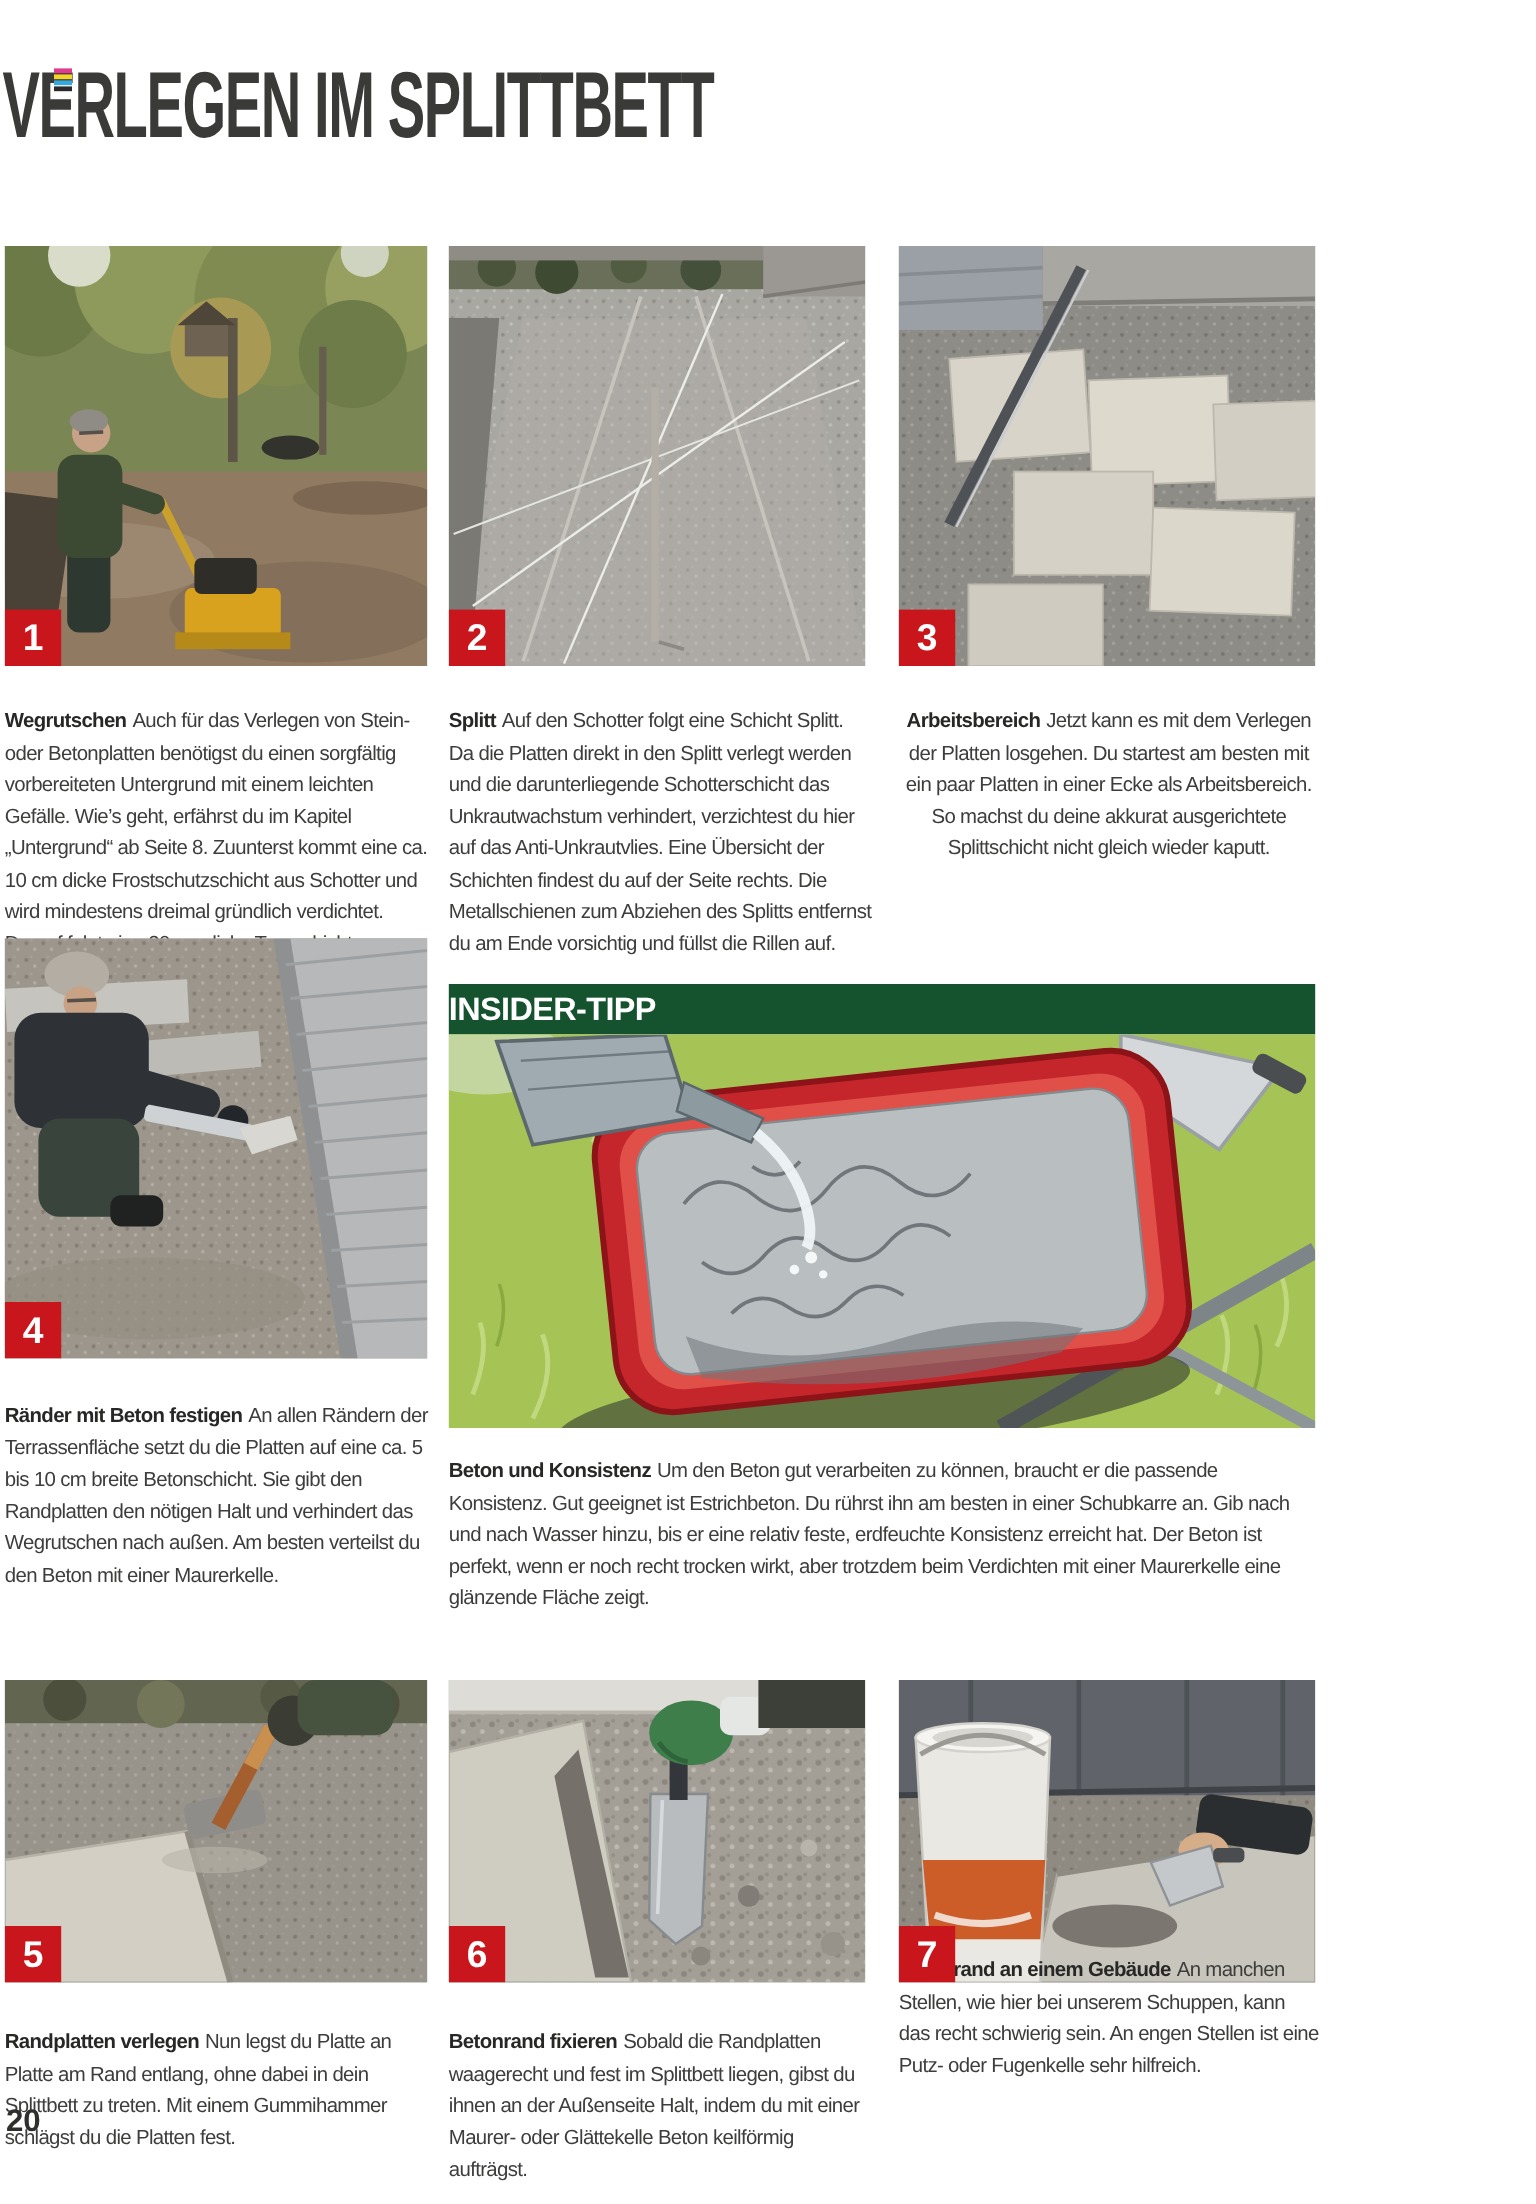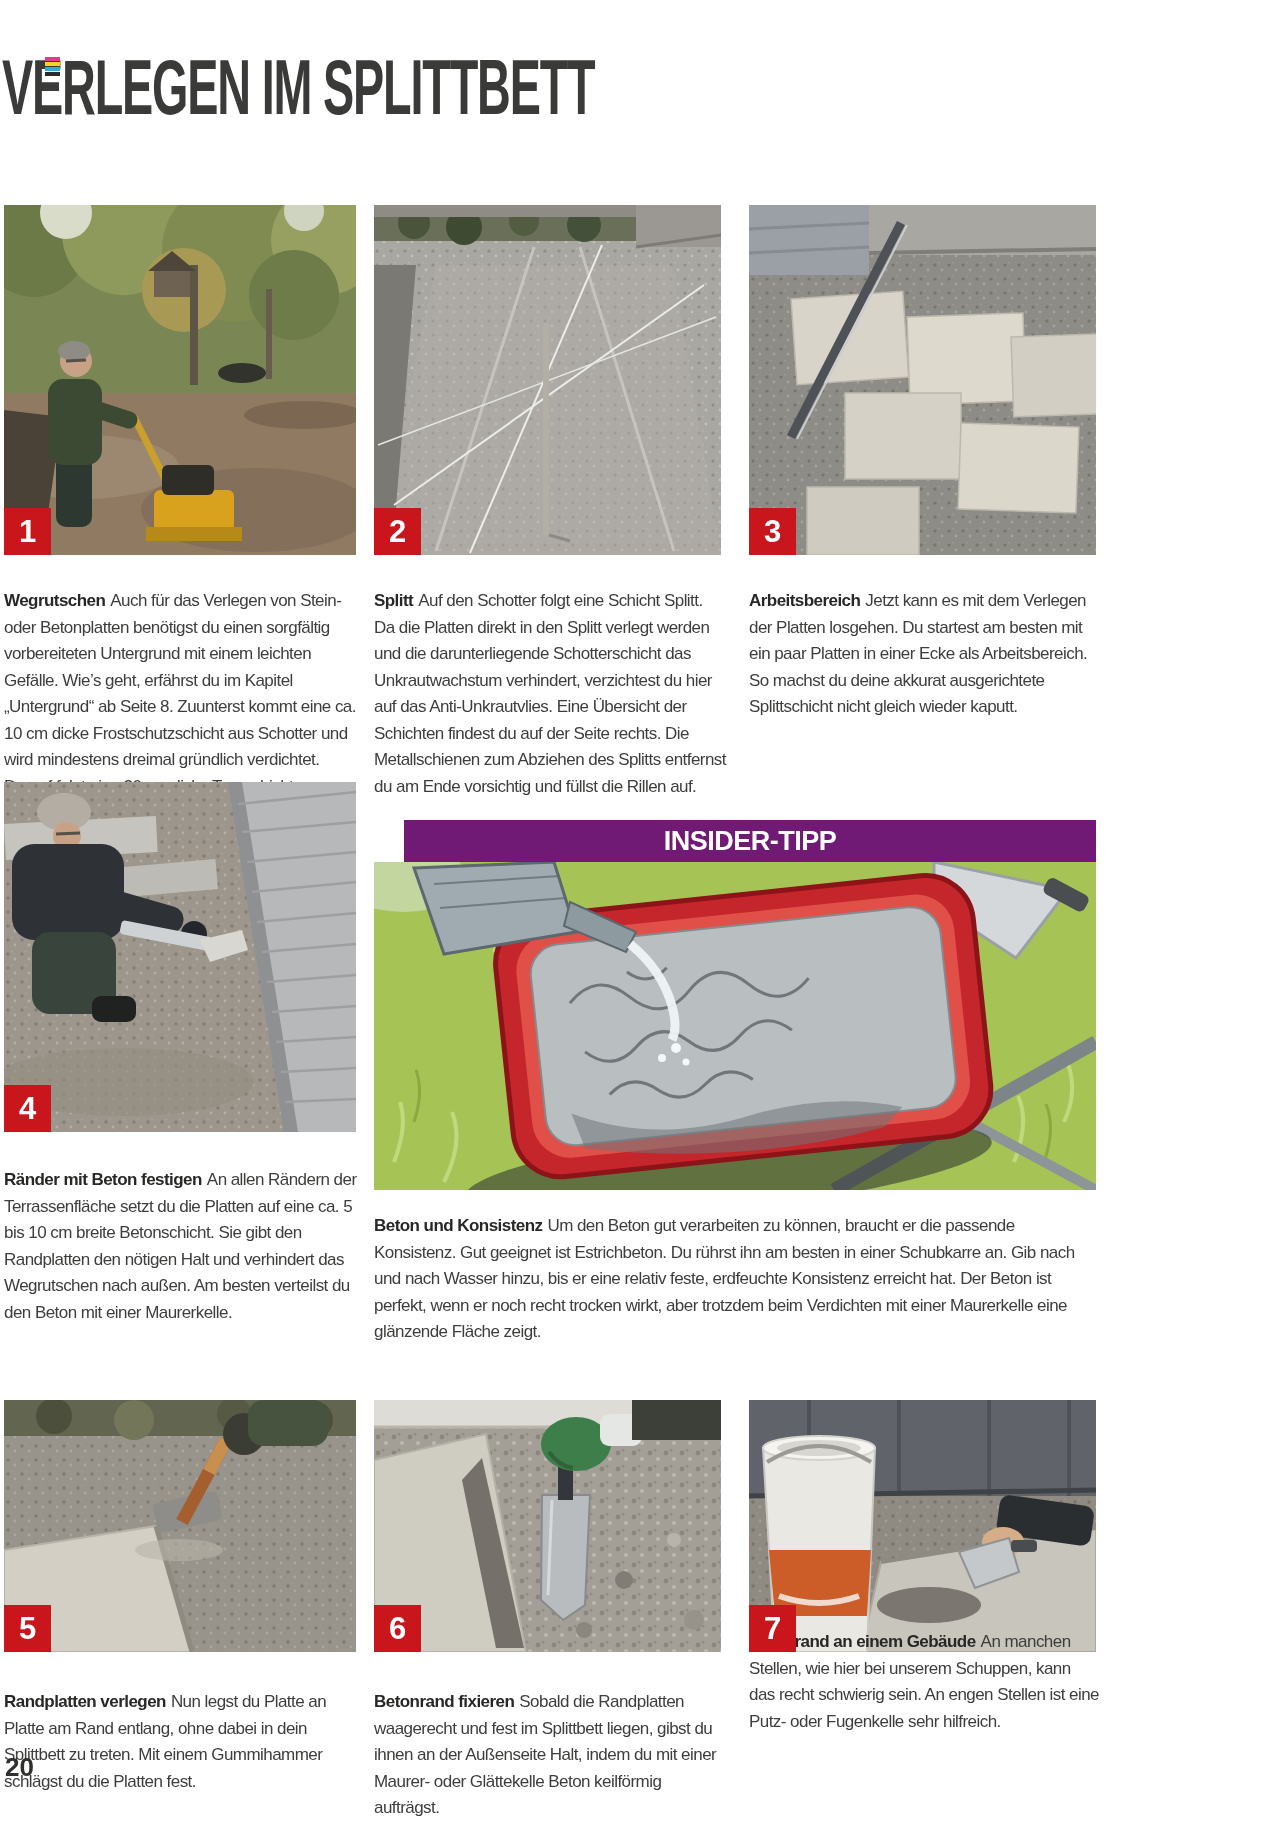--- a/index.html
+++ b/index.html
@@ -20,36 +20,36 @@
   .photo{position:absolute;overflow:hidden;background:#9a9a95;}
   .photo svg{display:block;width:100%;height:100%;}
   .badge{
     position:absolute;left:0;bottom:0;width:47px;height:47px;background:#c9161d;color:#ffffff;
     display:flex;align-items:center;justify-content:center;font-size:31px;font-weight:bold;z-index:2;
   }
   .caption{position:absolute;font-size:17px;line-height:26.5px;letter-spacing:-0.55px;color:#3d3d3c;}
   .caption b{color:#272726;margin-right:5px;}
   .tipbox{position:absolute;left:374px;top:820px;width:722px;}
   .tipbanner{
-    height:42px;background:#701a75;color:#ffffff;display:flex;align-items:center;justify-content:center;
-    font-weight:bold;font-size:27px;letter-spacing:-0.5px;margin-left:30px;
+    height:42px;background:#14532d;color:#ffffff;display:flex;align-items:center;justify-content:flex-start;
+    font-weight:bold;font-size:27px;letter-spacing:-0.5px;
   }
   .tipillus{height:328px;position:relative;overflow:hidden;background:#a6c455;}
   .tipillus svg{display:block;width:100%;height:100%;}
   .tipcaption{position:absolute;left:374px;top:1196px;width:722px;font-size:17px;line-height:26.5px;letter-spacing:-0.55px;}
   .tipcaption b{color:#272726;margin-right:5px;margin-top:25px;}
   .pagenum{position:absolute;left:5px;top:1752px;font-size:26px;font-weight:bold;color:#2f2f2e;}
 
   
   #photo1{left:4px;top:205px;width:352px;height:350px;}
   #photo2{left:374px;top:205px;width:347px;height:350px;}
   #photo3{left:749px;top:205px;width:347px;height:350px;}
   #cap1{left:4px;top:571px;width:358px;}
   #cap2{left:374px;top:571px;width:352px;}
-  #cap3{left:749px;top:571px;width:350px;}
+  #cap3{left:749px;top:571px;width:350px;text-align:center;}
   #photo4{left:4px;top:782px;width:352px;height:350px;}
   #cap4{left:4px;top:1150px;width:358px;}
   #photo5{left:4px;top:1400px;width:352px;height:252px;}
   #photo6{left:374px;top:1400px;width:347px;height:252px;}
   #photo7{left:749px;top:1400px;width:347px;height:252px;}
   #cap5{left:4px;top:1672px;width:358px;}
   #cap6{left:374px;top:1672px;width:352px;}
   #cap7{left:749px;top:1612px;width:350px;}
 </style>
 </head>

